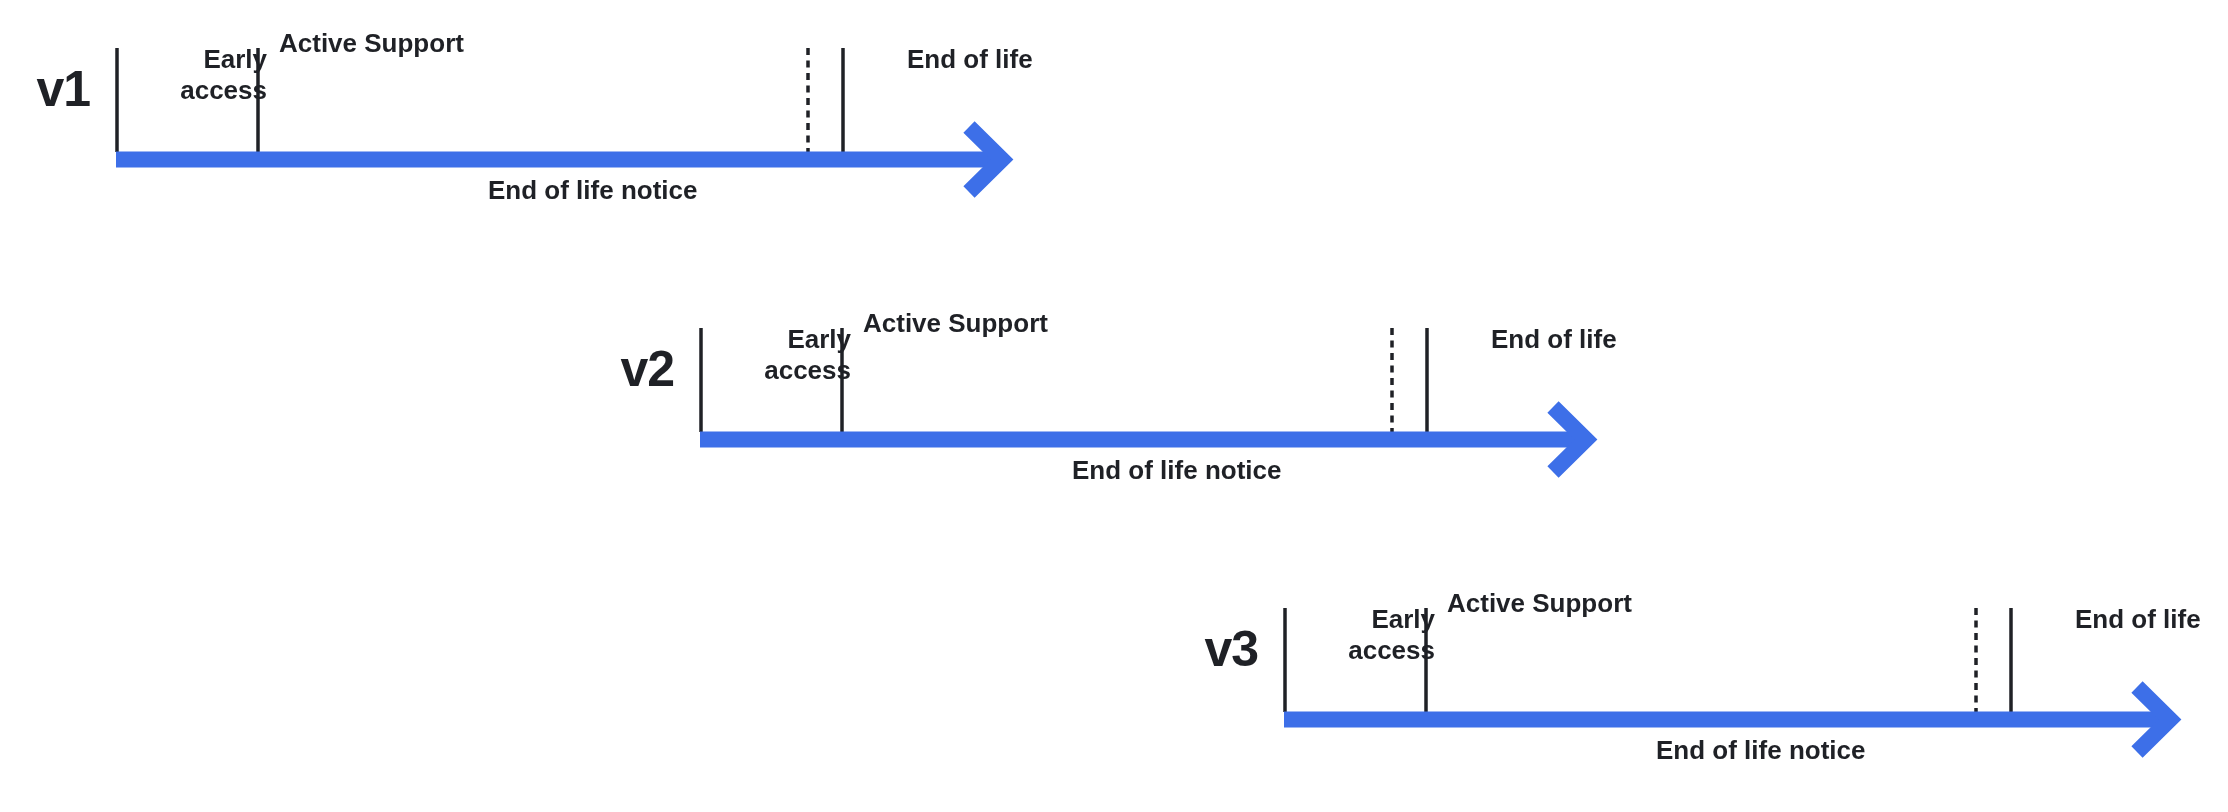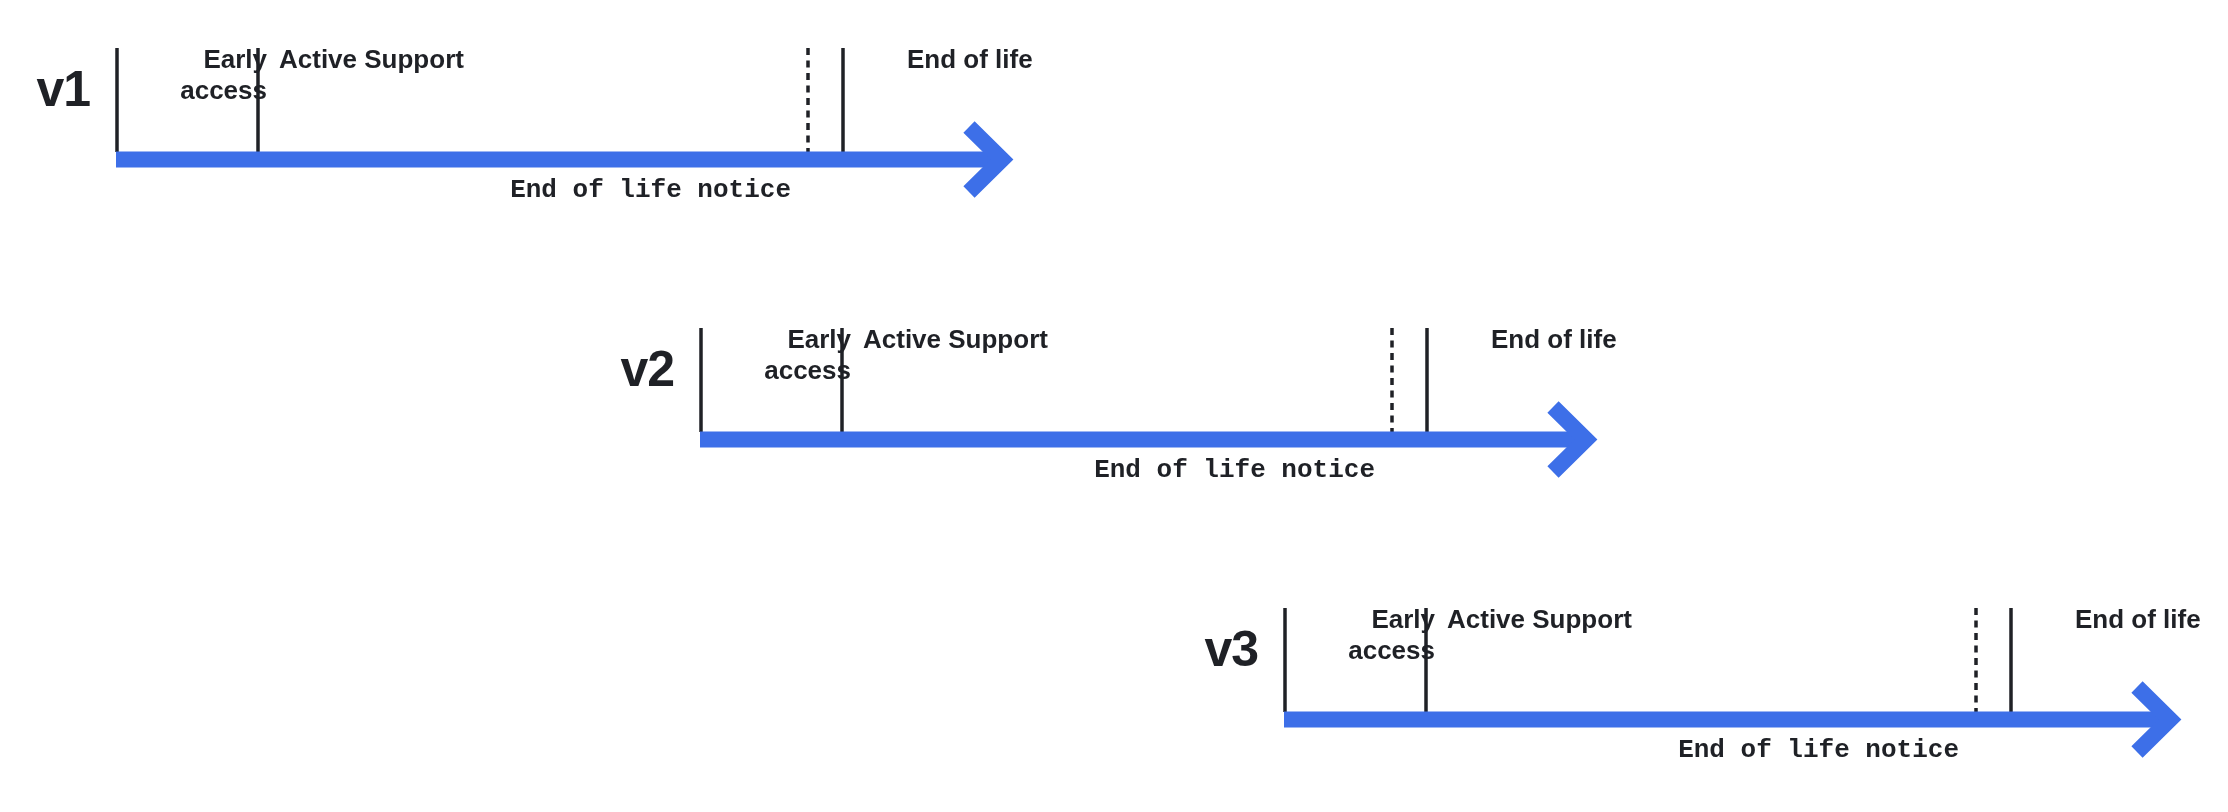--- a/index.html
+++ b/index.html
@@ -72,35 +72,34 @@
     color: #1f2126;
   }
   .lbl.early {
     left: 137px;
     top: 44px;
     width: 130px;
     text-align: right;
   }
   .lbl.active {
     left: 279px;
-    top: 44px;
+    top: 28px;
     white-space: nowrap;
   }
   .lbl.eol {
     left: 907px;
     top: 44px;
     white-space: nowrap;
   }
   .lbl.notice {
-    left: 464px;
+    left: 488px;
     top: 175px;
     width: 327px;
-    text-align: right;
+    text-align: left;
     white-space: nowrap;
-    font-family: Liberation Mono, monospace;
   }
 </style>
 </head>
 <body>
 
 <div class="canvas">
 
   <div class="row v1">
     <svg class="gfx" width="1075" height="215" viewBox="0 0 1075 215">
       <line class="tick" x1="117" y1="48" x2="117" y2="152"></line>

